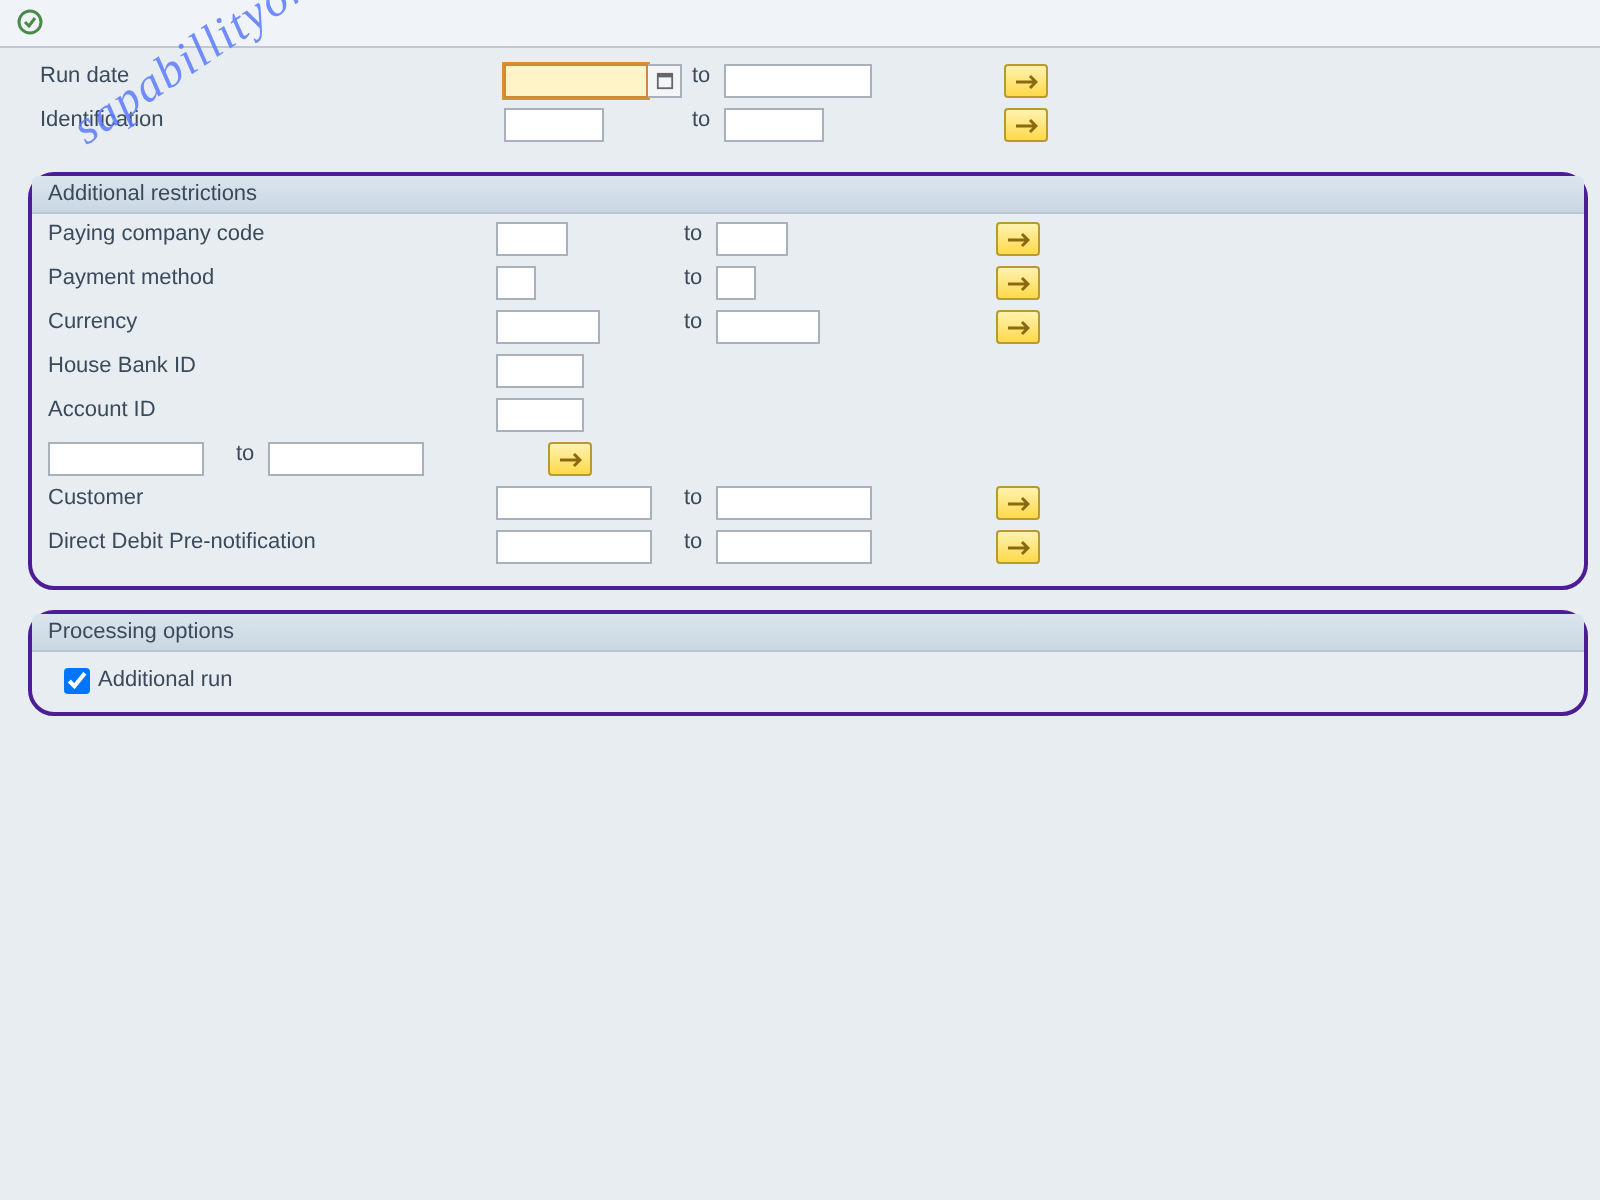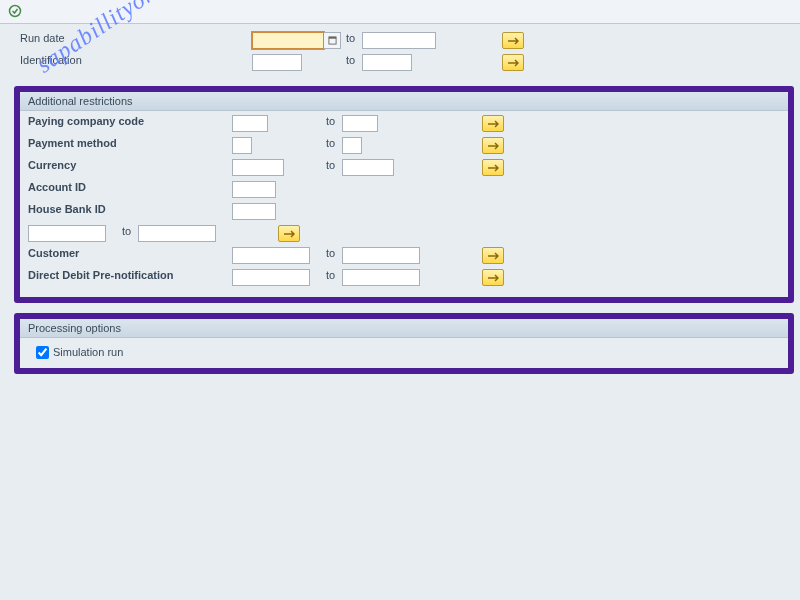--- a/index.html
+++ b/index.html
@@ -23,25 +23,25 @@
 .sap-input-vendor { width: 78px; }
 .sap-input-focus { background: #fff4c7; border: 1px solid #cc8a3a; outline: 1px solid #d89030; }
 
 .input-wrap { position: relative; display: inline-flex; align-items: center; }
 .f4-btn { width: 17px; height: 17px; background: #f4f5f7; border: 1px solid #a8b0bc; border-left: none; display: inline-flex; align-items: center; justify-content: center; cursor: pointer; }
 .f4-btn svg { width: 9px; height: 9px; }
 
 .multi-btn { width: 22px; height: 17px; background: linear-gradient(#fff2b0,#ffd94a); border: 1px solid #b89a30; border-radius: 2px; display: inline-flex; align-items: center; justify-content: center; cursor: pointer; }
 .multi-btn svg { width: 12px; height: 10px; }
 
-.group-box { border: 6px solid #4c1d95; border-radius: 3px; margin: 10px 6px 6px 14px; background: #e8edf2; }
+.group-box { border: 2px solid #4c1d95; border-radius: 13px; margin: 10px 6px 6px 14px; background: #e8edf2; }
 .group-header { background: linear-gradient(#dbe5ee,#cad7e2); border-bottom: 1px solid #b8c4d0; padding: 3px 8px; color: #3a4a5a; border-radius: 3px 3px 0 0; }
 .group-body { padding: 4px 0 6px 8px; }
 
-.group-body .label-col { width: 204px; font-weight: bold; }
+.group-body .label-col { width: 224px; }
 
 .chk-row { display: flex; align-items: center; height: 20px; padding-left: 8px; gap: 4px; }
 .chk { width: 13px; height: 13px; }
 .chk-label { color: #3a4a5a; }
 
 .watermark { position: absolute; top: -10px; left: 20px; color: #5a7aff; font-size: 24px; font-family: 'Times New Roman', serif; font-style: italic; transform: rotate(-34deg); opacity: 0.85; pointer-events: none; z-index: 10; letter-spacing: 1px; }
 </style>
 </head>
 <body>
 
@@ -132,26 +132,26 @@
       <div class="to-label">to</div>
       <div class="input2-col"><input class="sap-input sap-input-curr" style=""></div>
       <div class="btn-col"><span class="multi-btn">
             <svg viewBox="0 0 12 10">
               <path d="M1 5 L11 5 M8 2 L11 5 L8 8" fill="none" stroke="#8a6a10" stroke-width="1.5"></path>
             </svg>
           </span></div>
     </div>
 
     <div class="form-row">
-      <div class="label-col">Account ID</div>
+      <div class="label-col">House Bank ID</div>
       <div class="input-col"><input class="sap-input" style="width: 44px;"></div>
     </div>
 
     <div class="form-row">
-      <div class="label-col">House Bank ID</div>
+      <div class="label-col">Account ID</div>
       <div class="input-col"><input class="sap-input" style="width: 44px;"></div>
     </div>
 
     <div class="form-row">
       <div class="input-col"><input class="sap-input sap-input-vendor" style=""></div>
       <div class="to-label">to</div>
       <div class="input2-col"><input class="sap-input sap-input-vendor" style=""></div>
       <div class="btn-col"><span class="multi-btn">
             <svg viewBox="0 0 12 10">
               <path d="M1 5 L11 5 M8 2 L11 5 L8 8" fill="none" stroke="#8a6a10" stroke-width="1.5"></path>
@@ -184,16 +184,16 @@
     </div>
 
   </div>
 </div>
 
 <div class="group-box">
   <div class="group-header">Processing options</div>
   <div class="group-body">
     <div class="chk-row">
       <input type="checkbox" class="chk" checked="" style="">
-      <span class="chk-label">Simulation run</span>
+      <span class="chk-label">Additional run</span>
     </div>
   </div>
 </div>
 
 </body></html>

